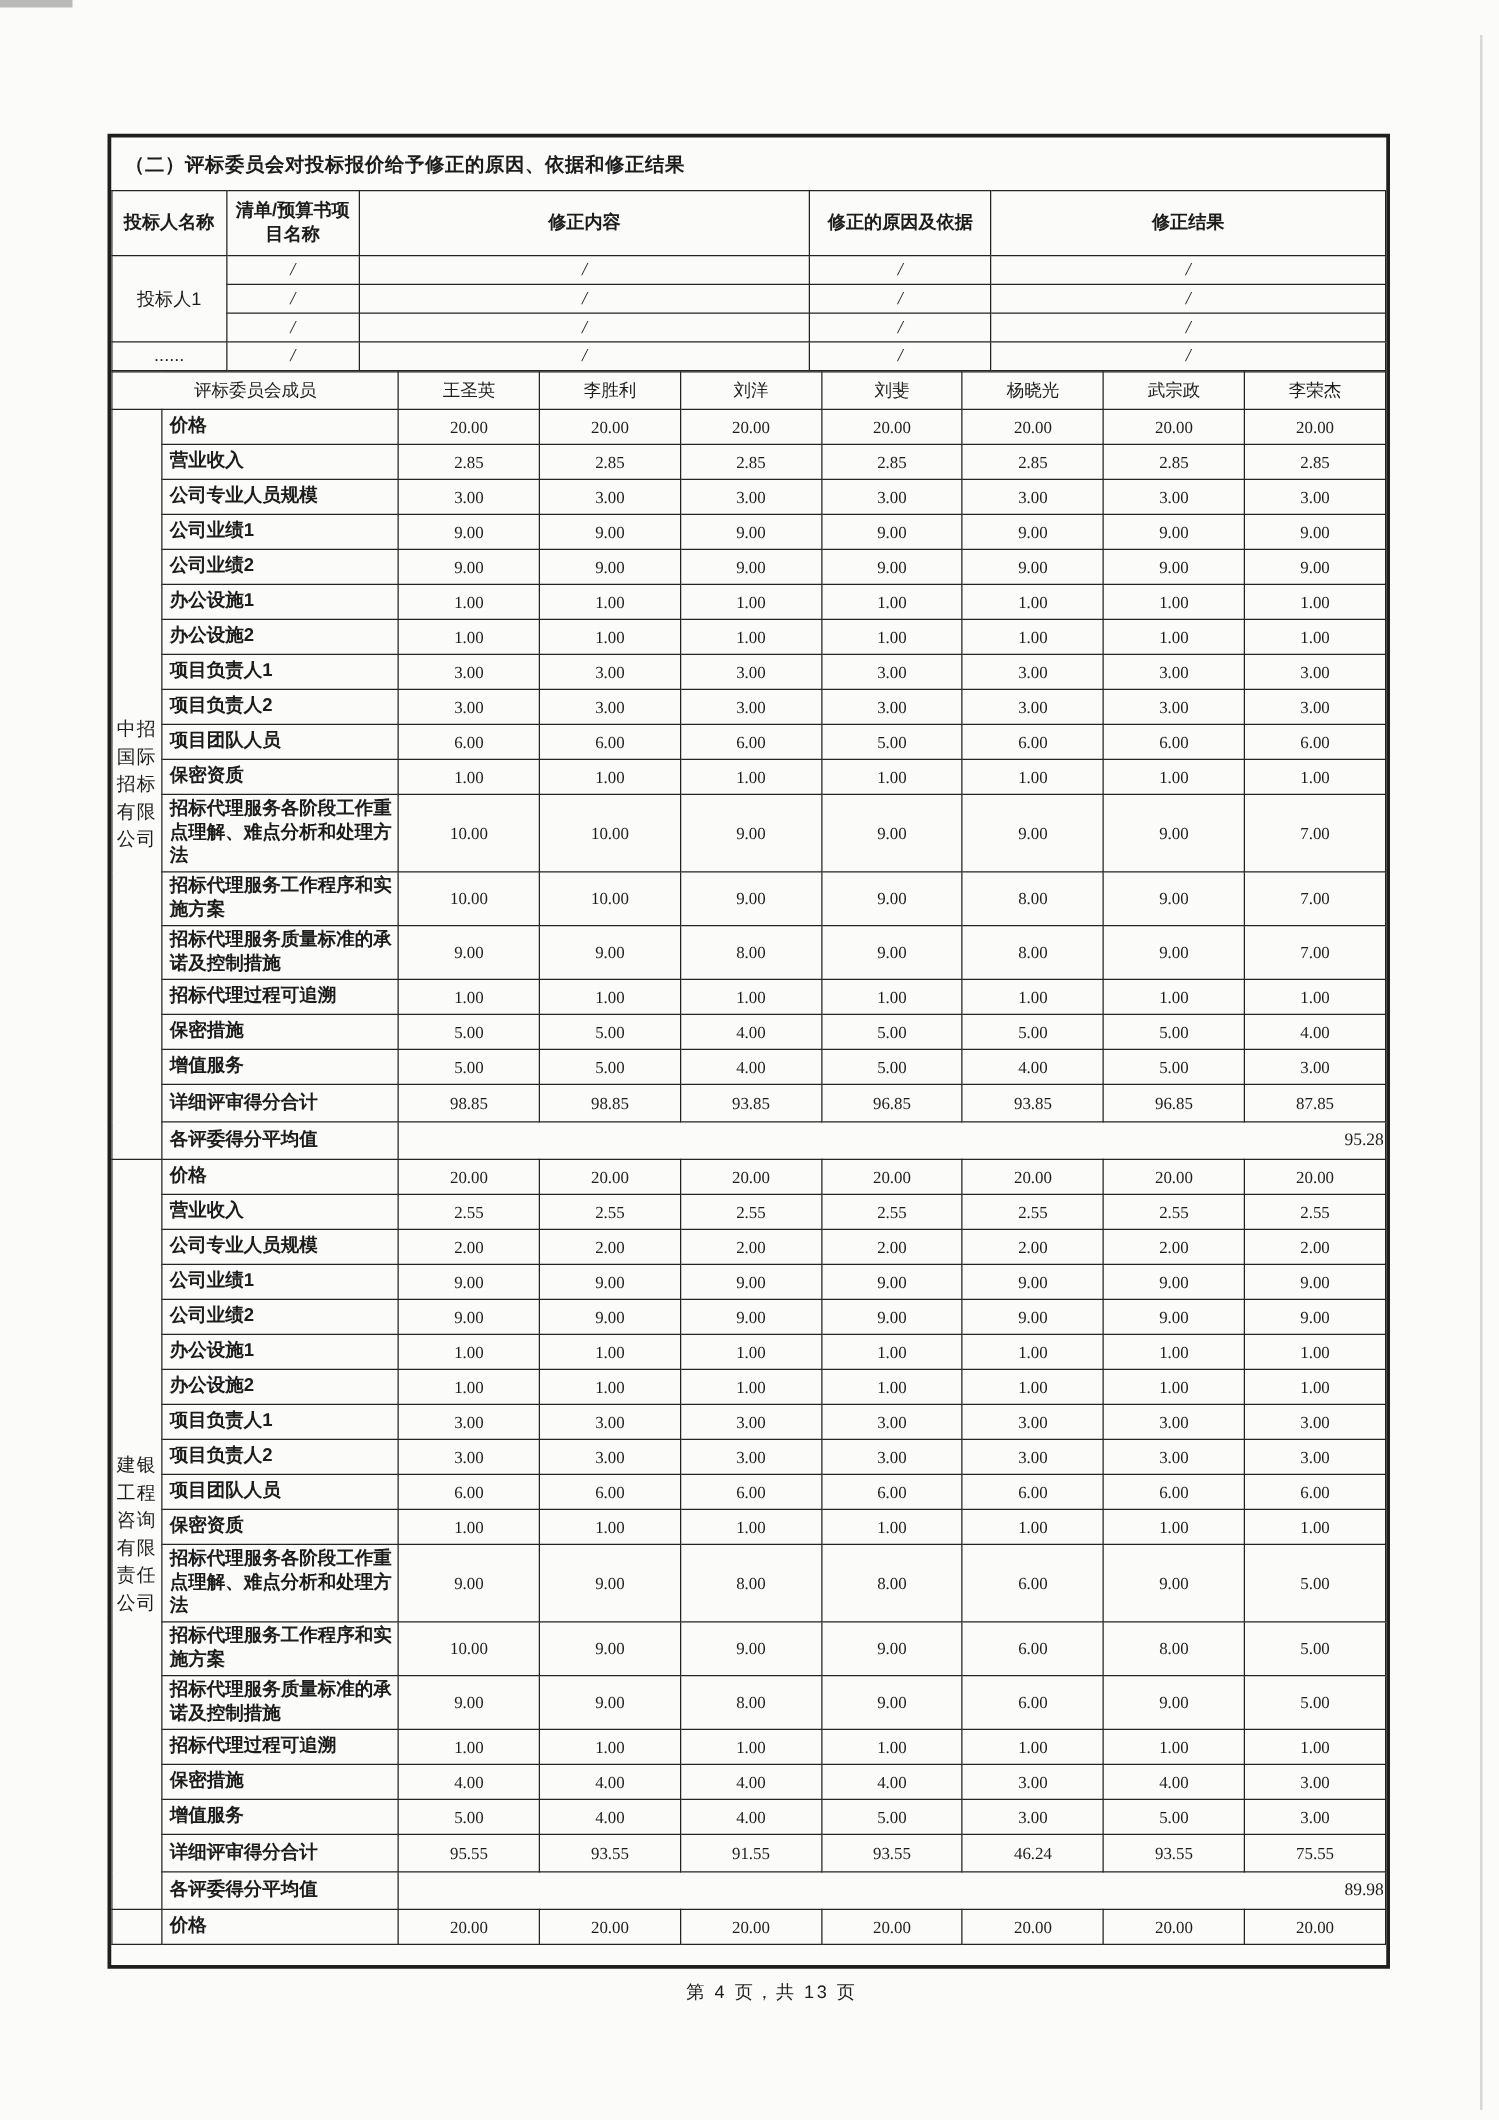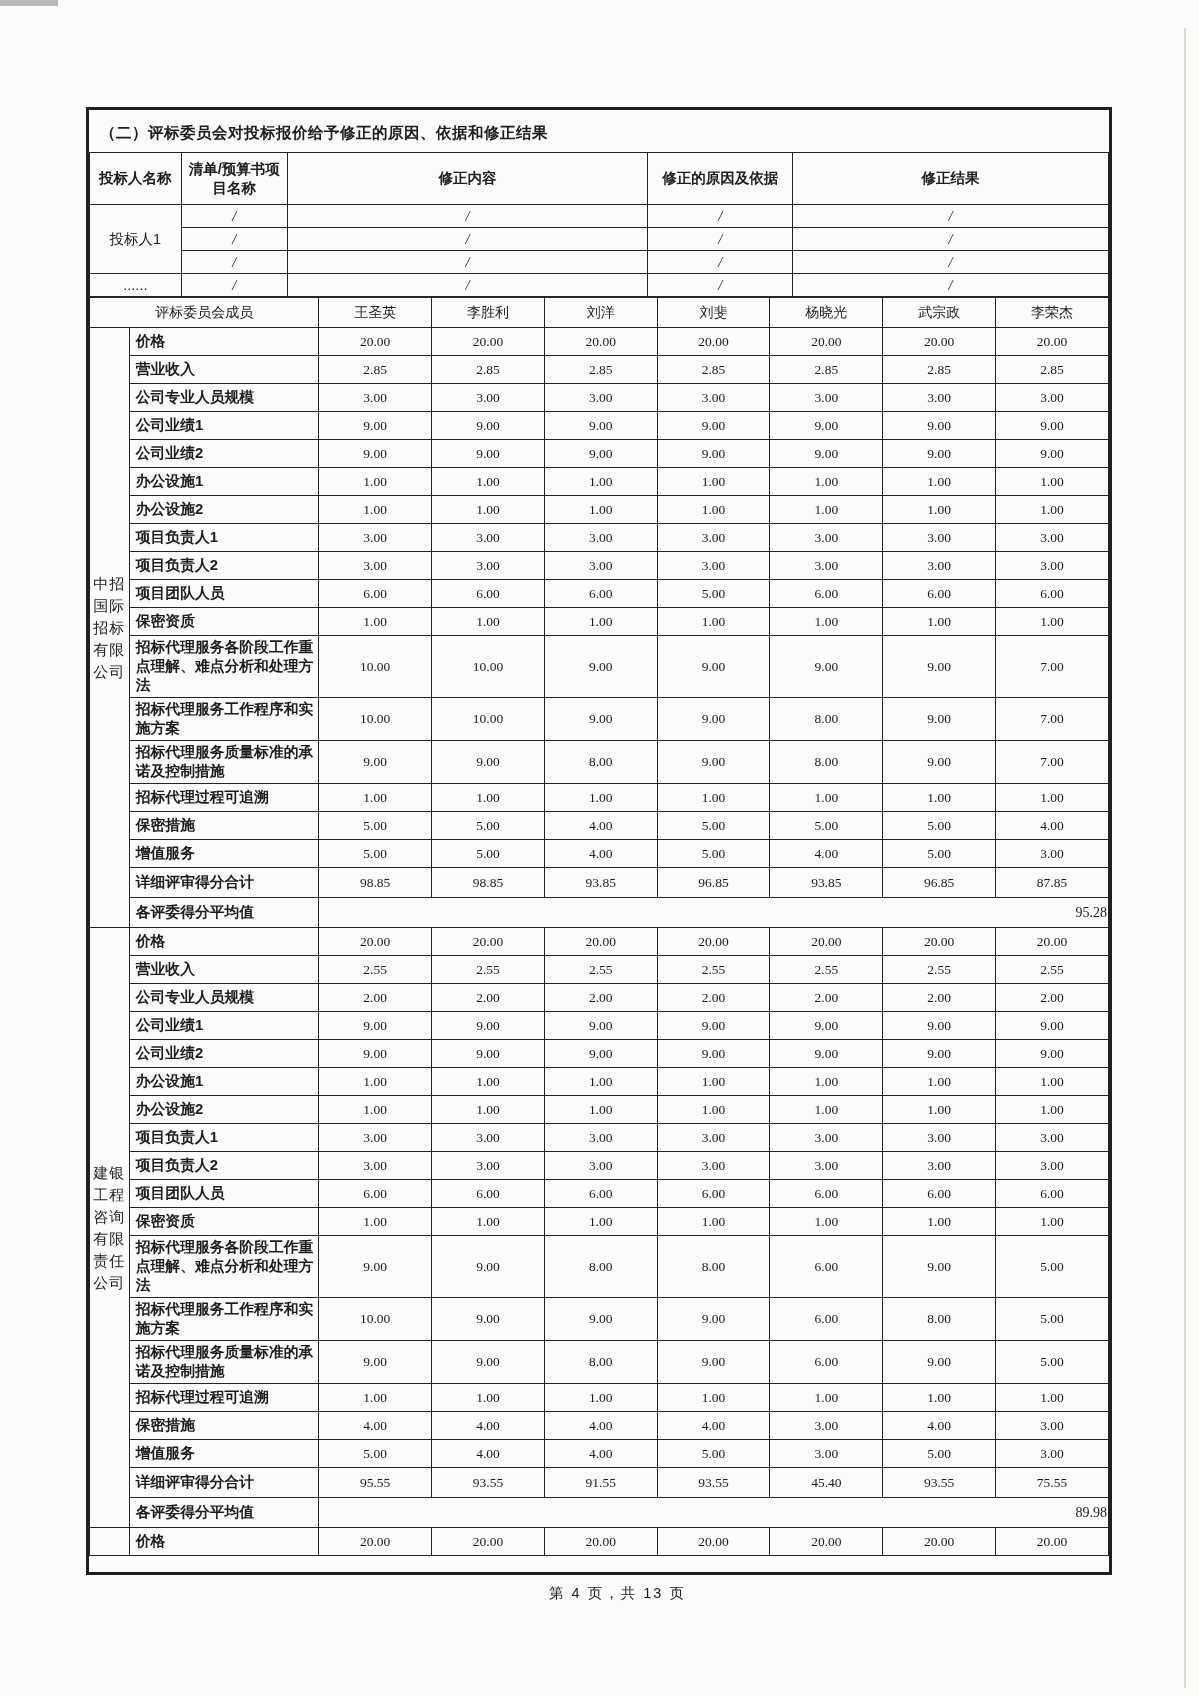--- a/index.html
+++ b/index.html
@@ -494,21 +494,21 @@
           <td class="score">3.00</td>
           <td class="score">5.00</td>
           <td class="score">3.00</td>
         </tr>
         <tr class="sumrow">
           <td class="crit">详细评审得分合计</td>
           <td class="score">95.55</td>
           <td class="score">93.55</td>
           <td class="score">91.55</td>
           <td class="score">93.55</td>
-          <td class="score">45.40</td>
+          <td class="score">46.24</td>
           <td class="score">93.55</td>
           <td class="score">75.55</td>
         </tr>
         <tr class="sumrow">
           <td class="crit">各评委得分平均值</td>
           <td class="avgval" colspan="7">89.98</td>
         </tr>
         <tr>
           <td class="bidname" rowspan="1"></td>
           <td class="crit">价格</td>

